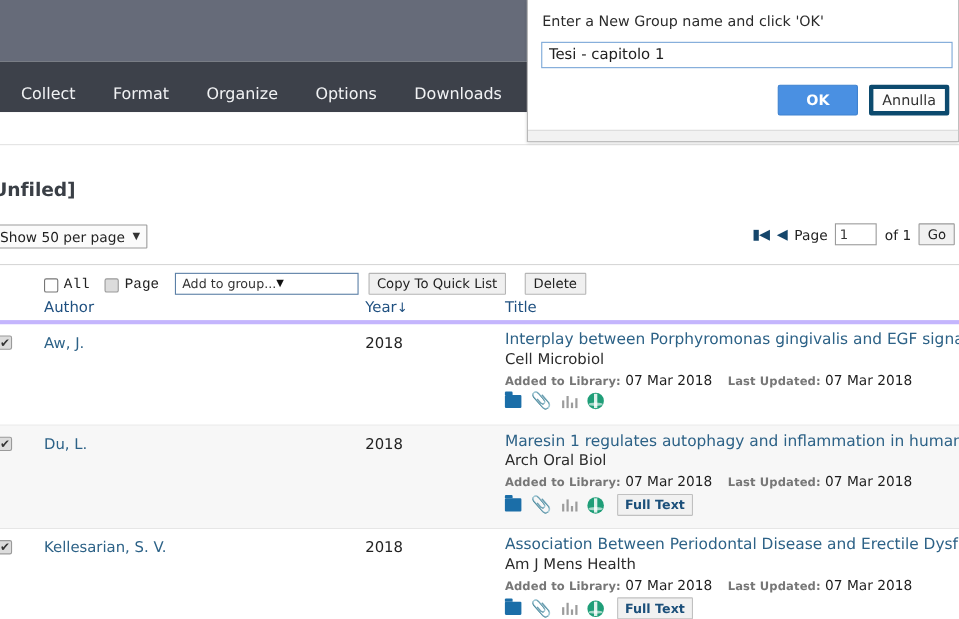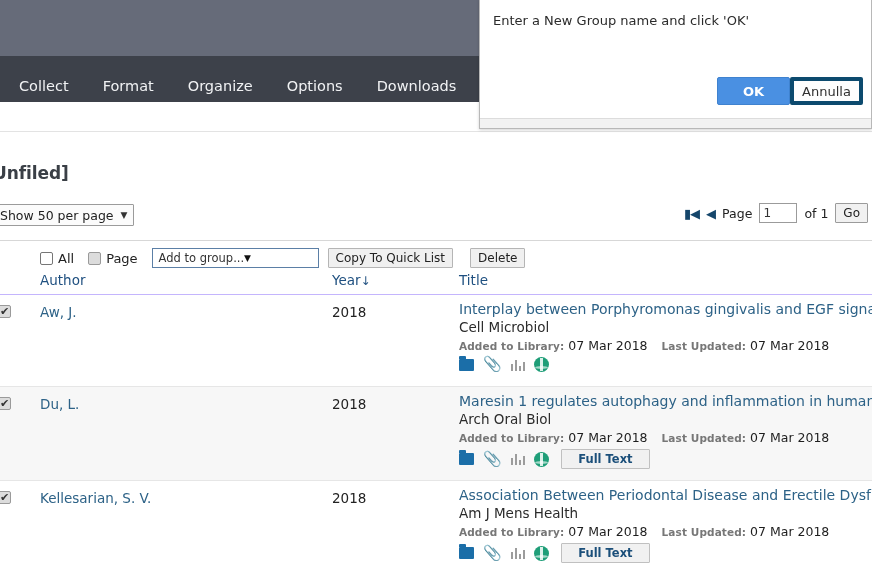--- a/index.html
+++ b/index.html
@@ -80,21 +80,21 @@
     position: absolute; left: 0; top: 240px; width: 872px;
     border-top: 1px solid #d7d7d7;
   }
 
   
   .toolbar {
     position: absolute; left: 40px; top: 248px;
     display: flex; align-items: center; gap: 0;
     font-size: 13px; color: #222;
   }
-  .cb-wrap { display: flex; align-items: center; gap: 5px; margin-right: 14px; }
+  .cb-wrap { display: flex; align-items: flex-end; gap: 5px; margin-right: 14px; font-family: Liberation Mono, monospace; }
   .cbx {
     width: 13px; height: 13px; border: 1px solid #767676;
     background: #fff; border-radius: 2px; display:inline-block;
   }
   .cbx.gray { background: #dcdcdc; border-color: #9a9a9a; }
   .sel-group {
     width: 167px; height: 20px;
     border: 1px solid #5b7fa6; background: #fff;
     font-size: 11.5px; color: #333;
     display: flex; align-items: center; justify-content: flex-start;
@@ -104,21 +104,21 @@
   .btn-flat {
     border: 1px solid #b5b5b5; background: #f0f0f0;
     font-size: 12px; color: #222;
     padding: 2px 7px; margin-right: 17px; border-radius: 1px;
     white-space: nowrap;
   }
 
   
   .colheads {
     position: absolute; left: 0; top: 272px; width: 872px; height: 23px;
-    border-bottom: 1px solid #c4b5fd;
+    border-bottom: 4px solid #c4b5fd;
   }
   .ch {
     position: absolute; top: 0;
     font-size: 13.5px; color: #1f5080; font-weight: normal;
   }
   .ch-author { left: 40px; }
   .ch-year   { left: 332px; }
   .ch-title  { left: 459px; }
   .sort-arrow { color:#1f5080; font-size: 12px; }
 
@@ -190,21 +190,21 @@
     content:""; position:absolute; left:6px; top:1px; width:3px; height:13px;
     background: rgba(255,255,255,.85);
   }
   .ic-globe:after {
     content:""; position:absolute; left:1px; top:9px; width:13px; height:3px;
     background: rgba(255,255,255,.6); border-radius:50%;
   }
   .btn-fulltext {
     border: 1px solid #c0c0c0; background: #f1f1f1;
     font-size: 11.5px; color: #1b4f7a; font-weight: bold;
-    padding: 2px 16px; border-radius: 1px; margin-left: 3px;
+    padding: 2px 6px; border-radius: 1px; margin-left: 3px;
   }
 
   
   .dialog {
     position: absolute; right: 0; top: -1px;
     width: 393px; height: 130px;
     background: #ffffff;
     border: 1px solid #b8b8b8;
     border-top: none;
     box-shadow: 0 1px 3px rgba(0,0,0,.18);
@@ -221,21 +221,21 @@
   .dlg-input {
     position: absolute; left: 12px; top: 39px;
     width: 374px; height: 24px;
     border: 1px solid #7ba7d7; background: #fff;
     font-size: 13.5px; color: #202020;
     padding: 0 6px;
     font-family: "DejaVu Sans", "Liberation Sans", sans-serif;
   }
   .dlg-btns {
     position: absolute; right: 8px; top: 78px;
-    display: flex; gap: 0;
+    display: flex; gap: 10px;
   }
   .dlg-ok {
     width: 73px; height: 28px;
     background: #4a90e2; border: 1px solid #3f82cf;
     color: #fff; font-size: 13px; font-weight: bold;
     border-radius: 2px;
   }
   .dlg-cancel {
     width: 73px; height: 28px;
     background: #fdfdfd; border: 4px solid #0c4a6e;
@@ -371,20 +371,21 @@
             <span class="ic ic-globe"></span>
             <button class="btn-fulltext">Full Text</button>
           </div>
         </div>
       </div>
     </div>
 
   <div class="dialog">
     <div class="dlg-ghost">&nbsp;</div>
     <div class="dlg-prompt">Enter a New Group name and click 'OK'</div>
+    <input class="dlg-input" value="Tesi - capitolo 1" style="">
     <div class="dlg-btns">
       <button class="dlg-ok">OK</button>
       <button class="dlg-cancel">Annulla</button>
     </div>
     <div class="dlg-footer"></div>
   </div>
 
 </div>
 
 </body></html>

